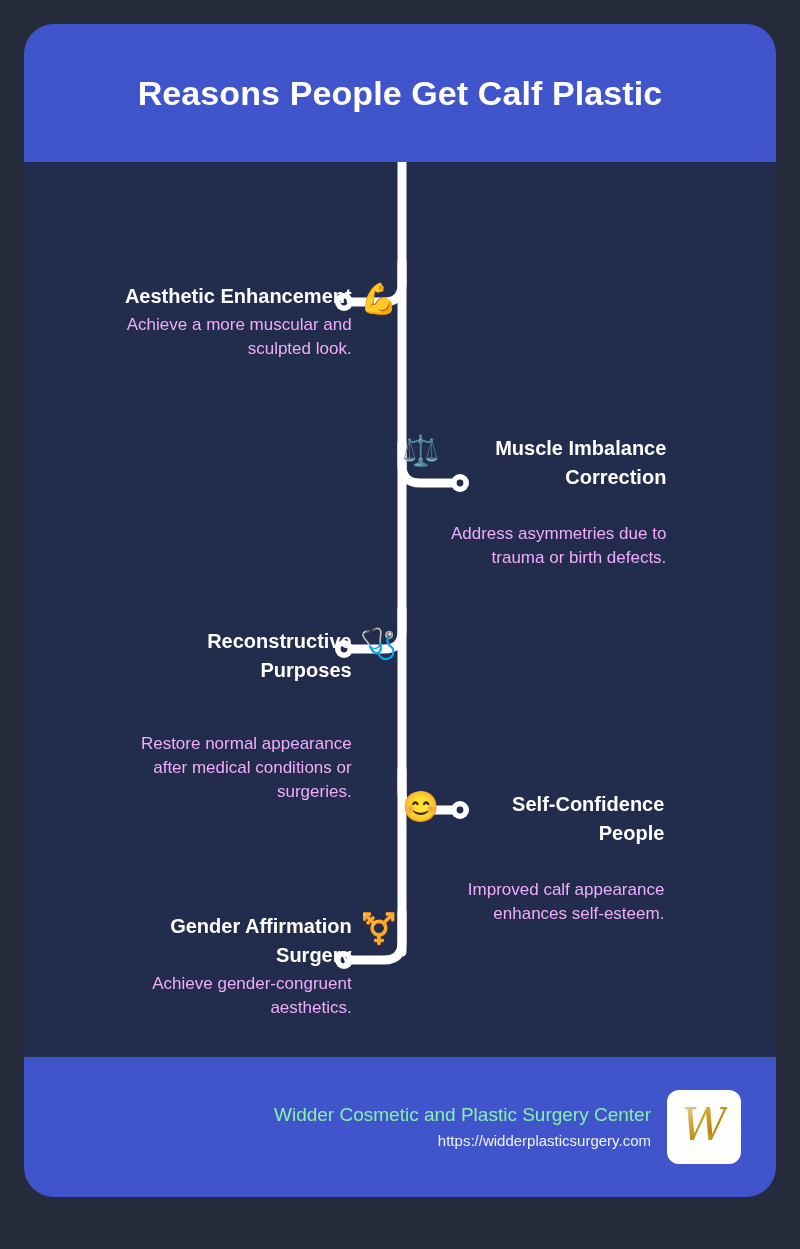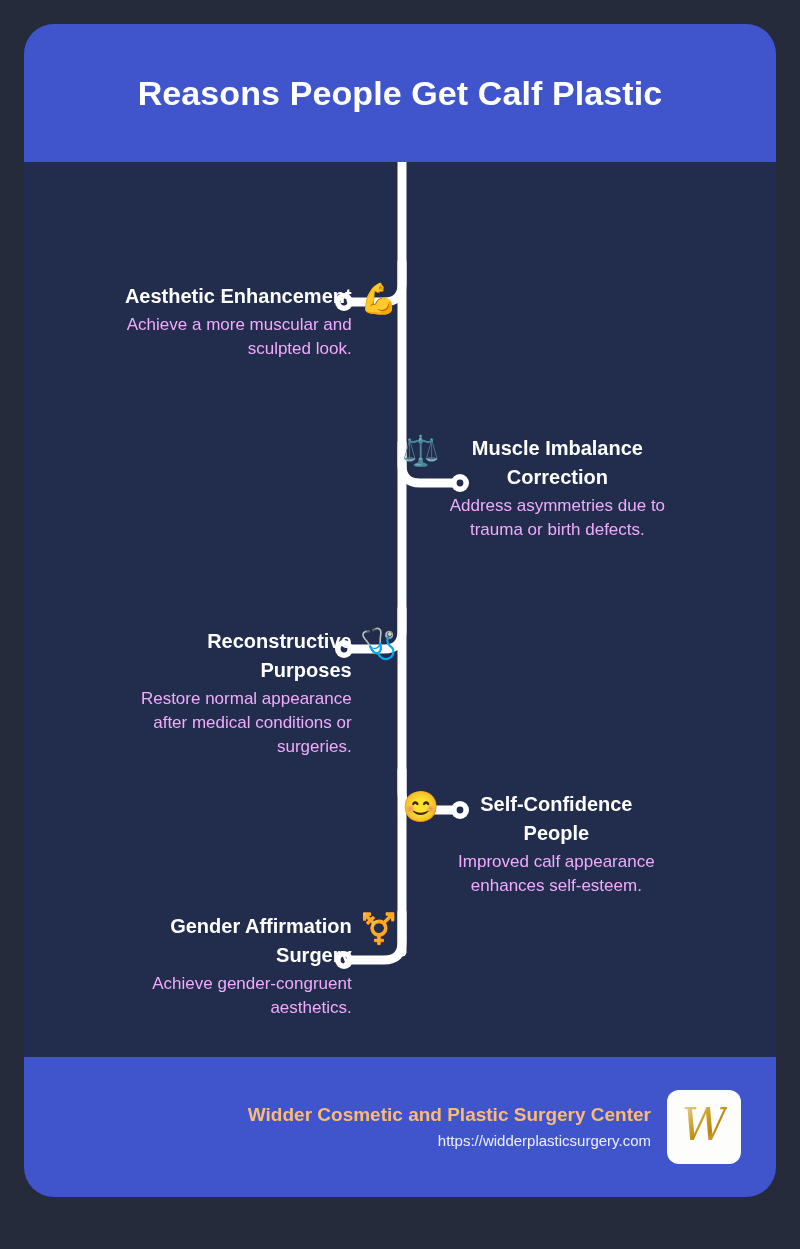--- a/index.html
+++ b/index.html
@@ -91,21 +91,22 @@
   .row-text {
     display: flex;
     flex-direction: column;
   }
   .row.left .row-text {
     align-items: flex-end;
     text-align: right;
   }
   .row.right .row-text {
     align-items: flex-start;
-    text-align: center;
+    text-align: right;
+    gap: 28px;
   }
 
   .row-title {
     color: #ffffff;
     font-size: 20px;
     font-weight: bold;
     line-height: 1.45;
     margin: 0;
   }
   .row-desc {
@@ -121,21 +122,21 @@
     line-height: 1;
     flex: 0 0 auto;
     display: block;
   }
   .row.left .row-icon { margin-left: 9px; margin-top: 2px; }
   .row.right .row-icon { margin-right: 9px; margin-top: 2px; }
 
   
   .w1 { width: 238px; }
   .w2 { width: 218px; }
-  .w3 { width: 240px; }
+  .w3 { width: 240px; gap: 45px; }
   .w4 { width: 216px; }
   .w5 { width: 200px; }
 
   
   #row-1 { top:  120px; }
   #row-2 { top:  272px; }
   #row-3 { top:  465px; }
   #row-4 { top:  628px; }
   #row-5 { top:  750px; }
 
@@ -154,23 +155,23 @@
     box-sizing: border-box;
   }
   .footer-text {
     display: flex;
     flex-direction: column;
     align-items: flex-end;
     text-align: right;
     margin-right: 16px;
   }
   .footer-name {
-    color: #fdba74;
+    color: #86efac;
     font-size: 19px;
-    font-weight: bold;
+    font-weight: normal;
     line-height: 1.3;
   }
   .footer-url {
     color: #eef0f7;
     font-size: 15px;
     font-weight: normal;
     line-height: 1.4;
     margin-top: 3px;
   }
   .footer-logo {

